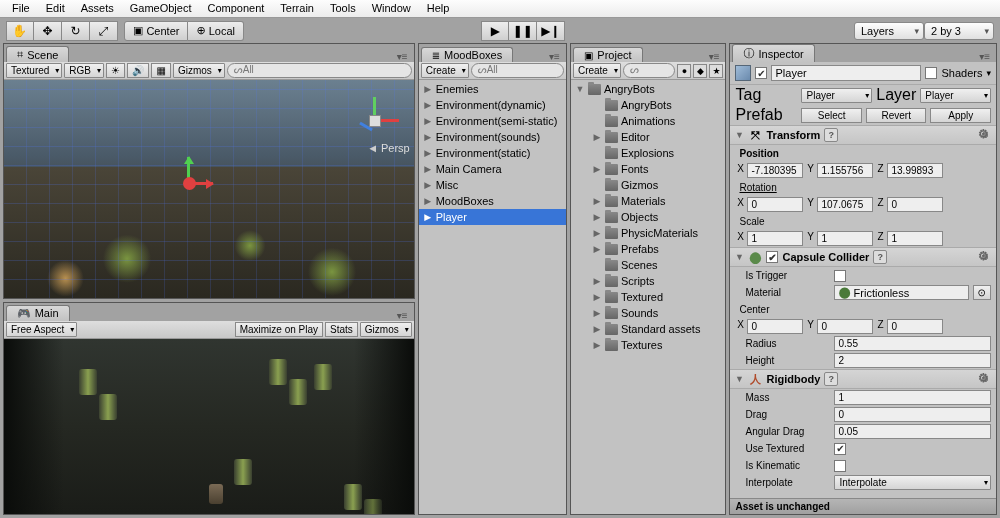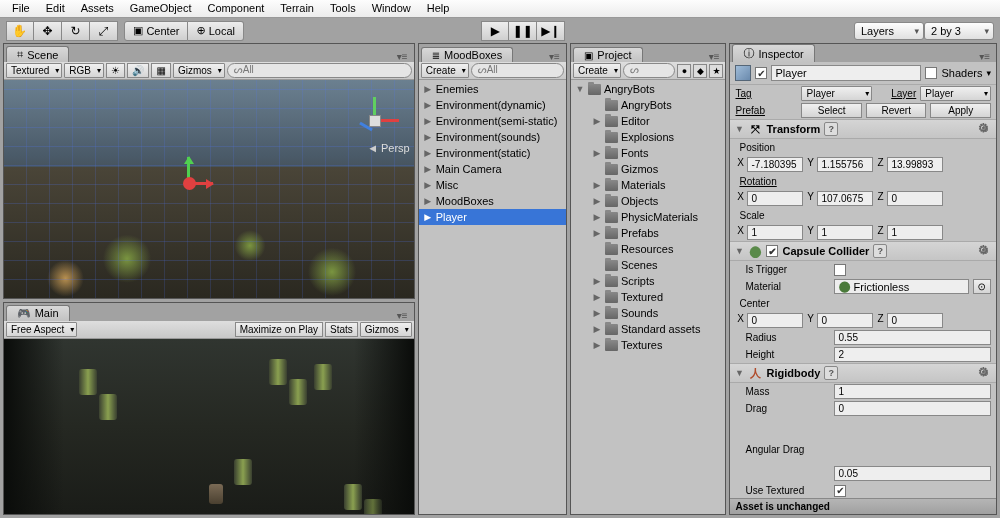--- a/index.html
+++ b/index.html
@@ -82,21 +82,21 @@
   .folder-icon::before{content:""; position:absolute; top:-2px; left:0; width:6px; height:3px; background:#888; border-radius:1px 1px 0 0;}
   .indent{width:14px;}
   
   .insp { flex:1; overflow-y:auto; background:#c2c2c2;}
   .insp-header { padding:3px 5px; display:flex; align-items:center; gap:4px; border-bottom:1px solid #aaa;}
   .cube-icon{width:16px; height:16px; background:linear-gradient(135deg,#a0bcd8,#6a8aad); border:1px solid #567;}
   .chk{width:12px; height:12px; border:1px solid #777; background:#fff; display:inline-flex; align-items:center; justify-content:center; font-size:10px; color:#333;}
   .name-field{flex:1; height:16px; border:1px solid #888; background:#eee; padding:0 3px;}
   
   .row { display:flex; align-items:center; padding:1px 5px; gap:4px; min-height:17px;}
-  .row-label{width:62px; font-size:10px;text-decoration:underline;}
+  .row-label{width:62px; font-size:16px;}
   .insp .prop-label{width:95px; font-size:10px; padding-left:10px;}
   .field{height:15px; border:1px solid #888; background:#eee; padding:0 3px; font-size:10px; display:flex; align-items:center; min-width:0;}
   .field.num{width:56px;}
   .btn-sm{height:15px; border:1px solid #888; background:linear-gradient(#f0f0f0,#d5d5d5); padding:0 10px; font-size:10px; display:flex; align-items:center; flex:1; justify-content:center;}
   
   .comp-header{background:linear-gradient(#d5d5d5,#c5c5c5); padding:2px 4px; display:flex; align-items:center; gap:4px; border-top:1px solid #aaa; border-bottom:1px solid #aaa; font-weight:bold; font-size:11px;}
   .comp-icon{width:14px; height:14px; display:inline-flex; align-items:center; justify-content:center;}
   .gear{margin-left:auto; width:14px; height:14px; background:radial-gradient(circle,#888 30%,transparent 31%); position:relative;}
   .gear::after{content:"⚙"; font-size:12px; color:#666; position:absolute; left:0; top:-1px;}
   .help-icon{width:14px; height:14px; border:1px solid #888; border-radius:2px; background:#ddd; font-size:9px; display:flex; align-items:center; justify-content:center; color:#555;}
@@ -306,20 +306,26 @@
             <span>AngryBots</span>
           </div>
           <div class="tree-item">
             <span class="indent"></span>
             <span class="exp"></span>
             <span class="folder-icon"></span>
             <span>AngryBots</span>
           </div>
           <div class="tree-item">
             <span class="indent"></span>
+            <span class="exp"></span>
+            <span class="folder-icon"></span>
+            <span>Animations</span>
+          </div>
+          <div class="tree-item">
+            <span class="indent"></span>
             <span class="exp">▶</span>
             <span class="folder-icon"></span>
             <span>Editor</span>
           </div>
           <div class="tree-item">
             <span class="indent"></span>
             <span class="exp"></span>
             <span class="folder-icon"></span>
             <span>Explosions</span>
           </div>
@@ -351,26 +357,20 @@
             <span class="indent"></span>
             <span class="exp">▶</span>
             <span class="folder-icon"></span>
             <span>PhysicMaterials</span>
           </div>
           <div class="tree-item">
             <span class="indent"></span>
             <span class="exp">▶</span>
             <span class="folder-icon"></span>
             <span>Prefabs</span>
-          </div>
-          <div class="tree-item">
-            <span class="indent"></span>
-            <span class="exp"></span>
-            <span class="folder-icon"></span>
-            <span>Resources</span>
           </div>
           <div class="tree-item">
             <span class="indent"></span>
             <span class="exp"></span>
             <span class="folder-icon"></span>
             <span>Scenes</span>
           </div>
           <div class="tree-item">
             <span class="indent"></span>
             <span class="exp">▶</span>
@@ -438,21 +438,21 @@
         </div>
 
         <div class="comp-header">
           <span class="exp">▼</span>
           <span class="comp-icon">⤧</span>
           <span>Transform</span>
           <span class="help-icon">?</span>
           <span class="gear"></span>
         </div>
         <div class="row">
-            <span class="prop-label" style="font-weight:normal;padding-left:4px;">Position</span>
+            <span class="prop-label" style="font-weight:bold;padding-left:4px;">Position</span>
           </div>
         <div class="row">
           <div class="xyz">
             <span class="xyz-lbl">X</span>
               <div class="field num">-7.180395</div>
             <span class="xyz-lbl">Y</span>
               <div class="field num">1.155756</div>
             <span class="xyz-lbl">Z</span>
               <div class="field num">13.99893</div>
           </div>
@@ -533,21 +533,21 @@
         <div class="row">
             <span class="prop-label">Mass</span>
             <div class="field" style="flex:1;">1</div>
           </div>
         <div class="row">
             <span class="prop-label">Drag</span>
             <div class="field" style="flex:1;">0</div>
           </div>
         <div class="row">
             <span class="prop-label">Angular Drag</span>
-            <div class="field" style="flex:1;margin-top:48px;">0.05</div>
+            <div class="field" style="flex:1;">0.05</div>
           </div>
         <div class="row">
             <span class="prop-label">Use Textured</span>
             <span class="chk">✔</span>
           </div>
         <div class="row">
             <span class="prop-label">Is Kinematic</span>
             <span class="chk"></span>
           </div>
         <div class="row">

